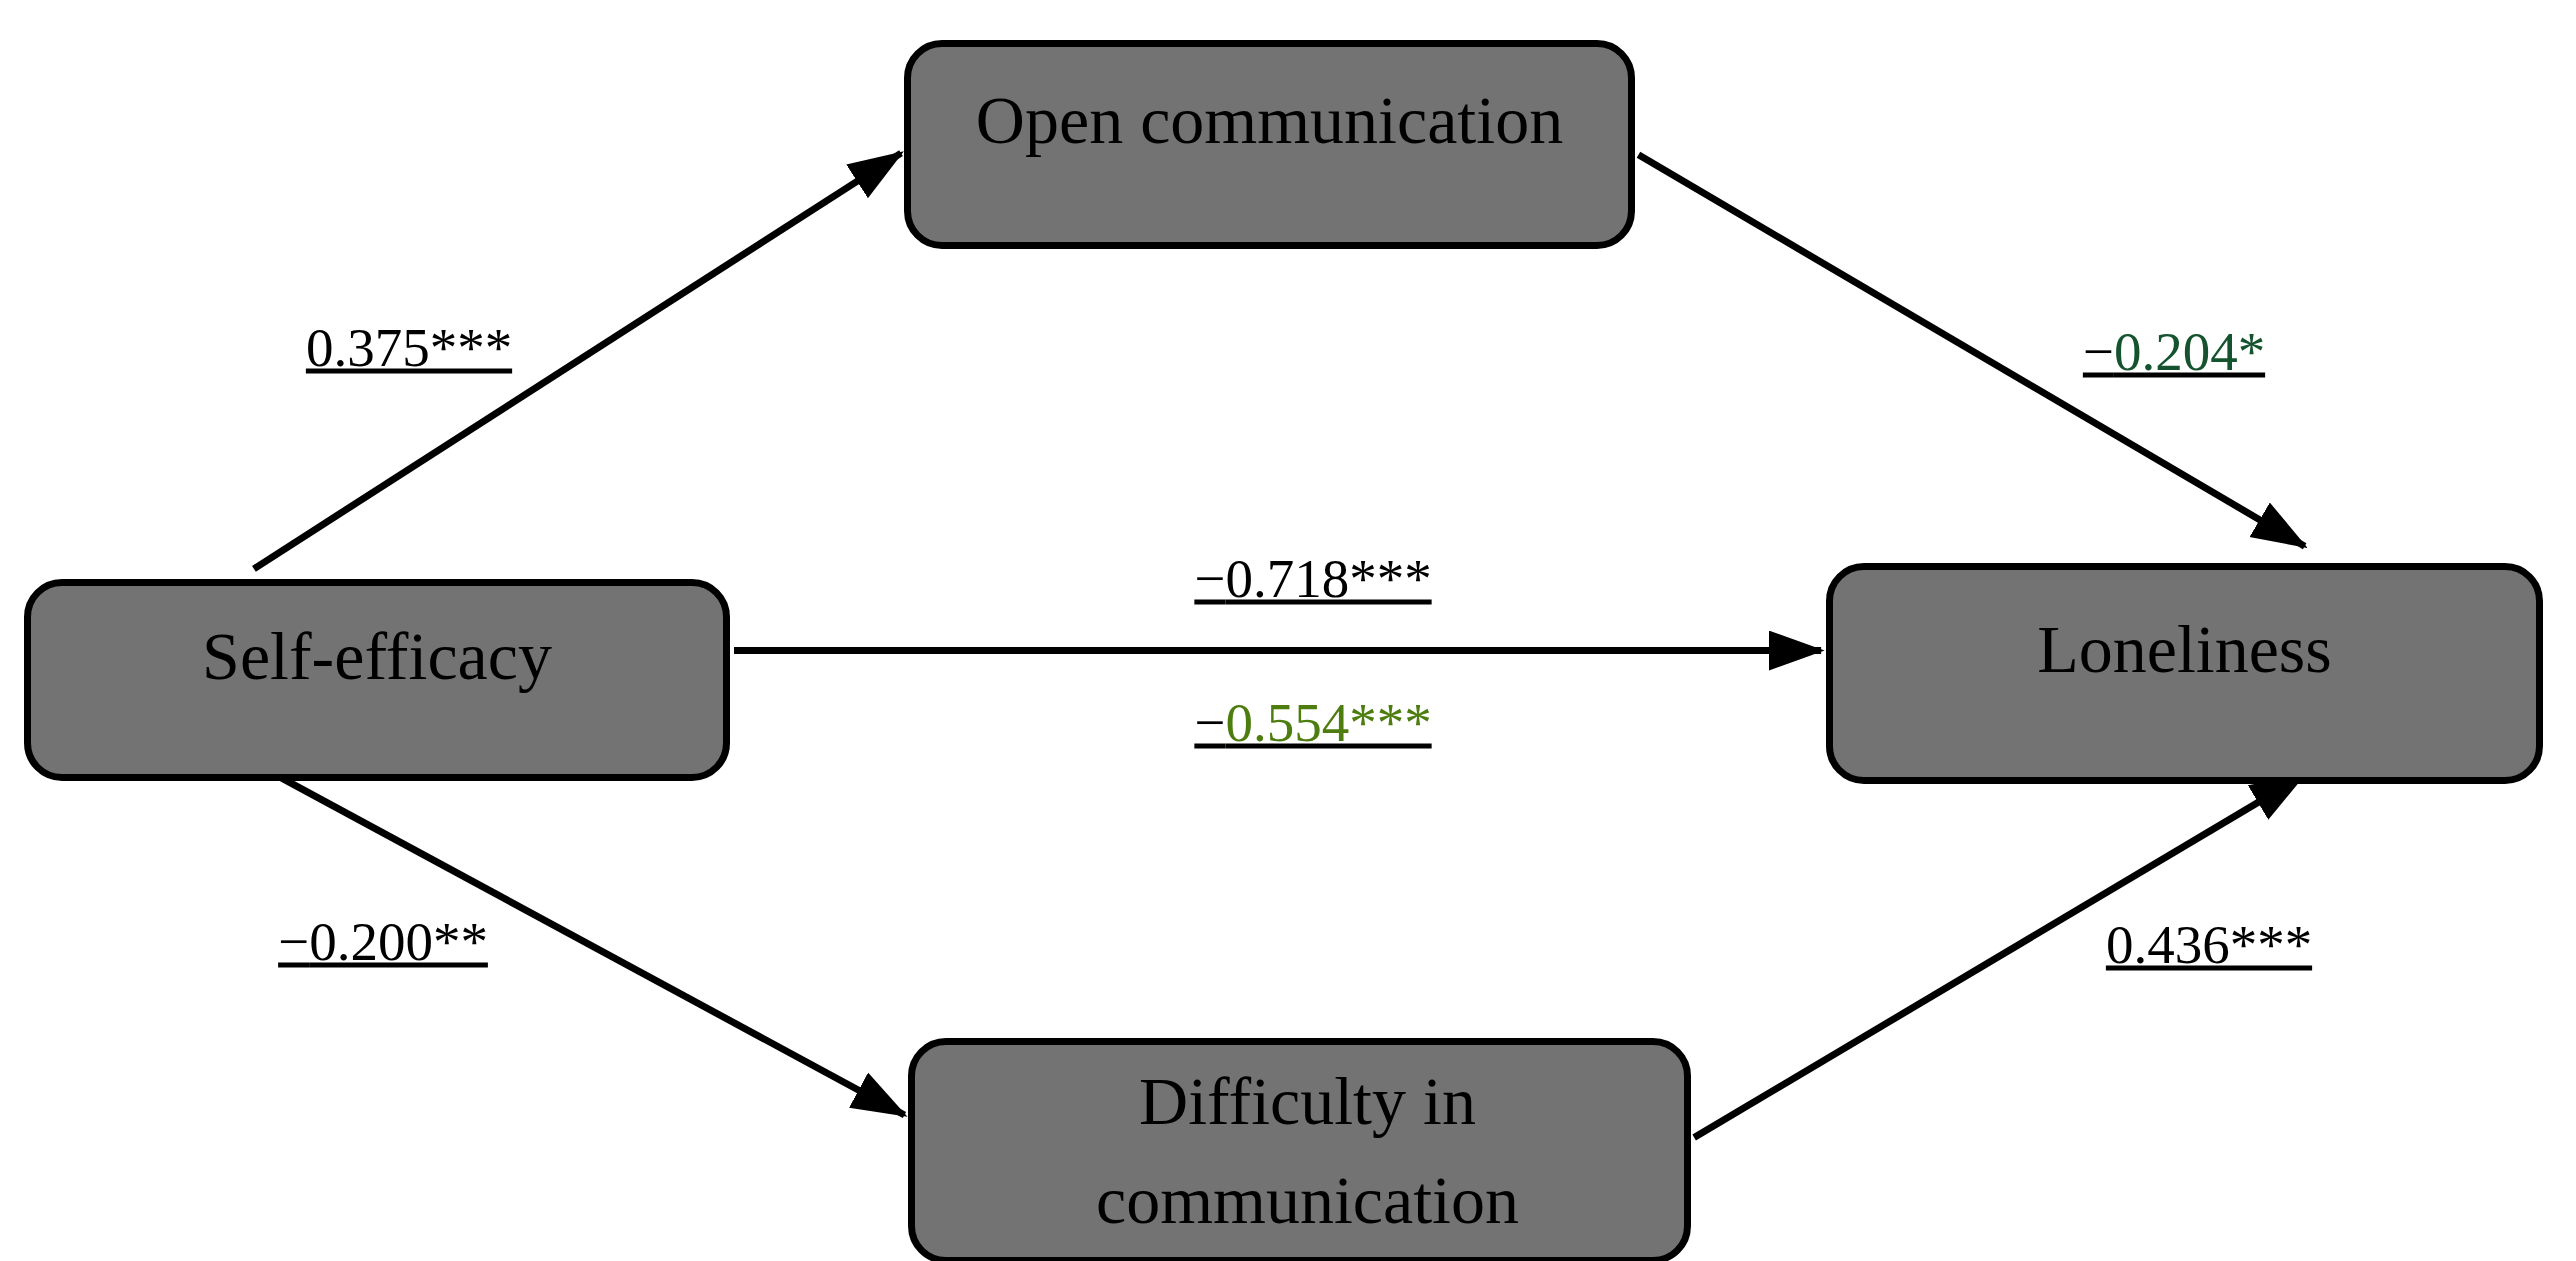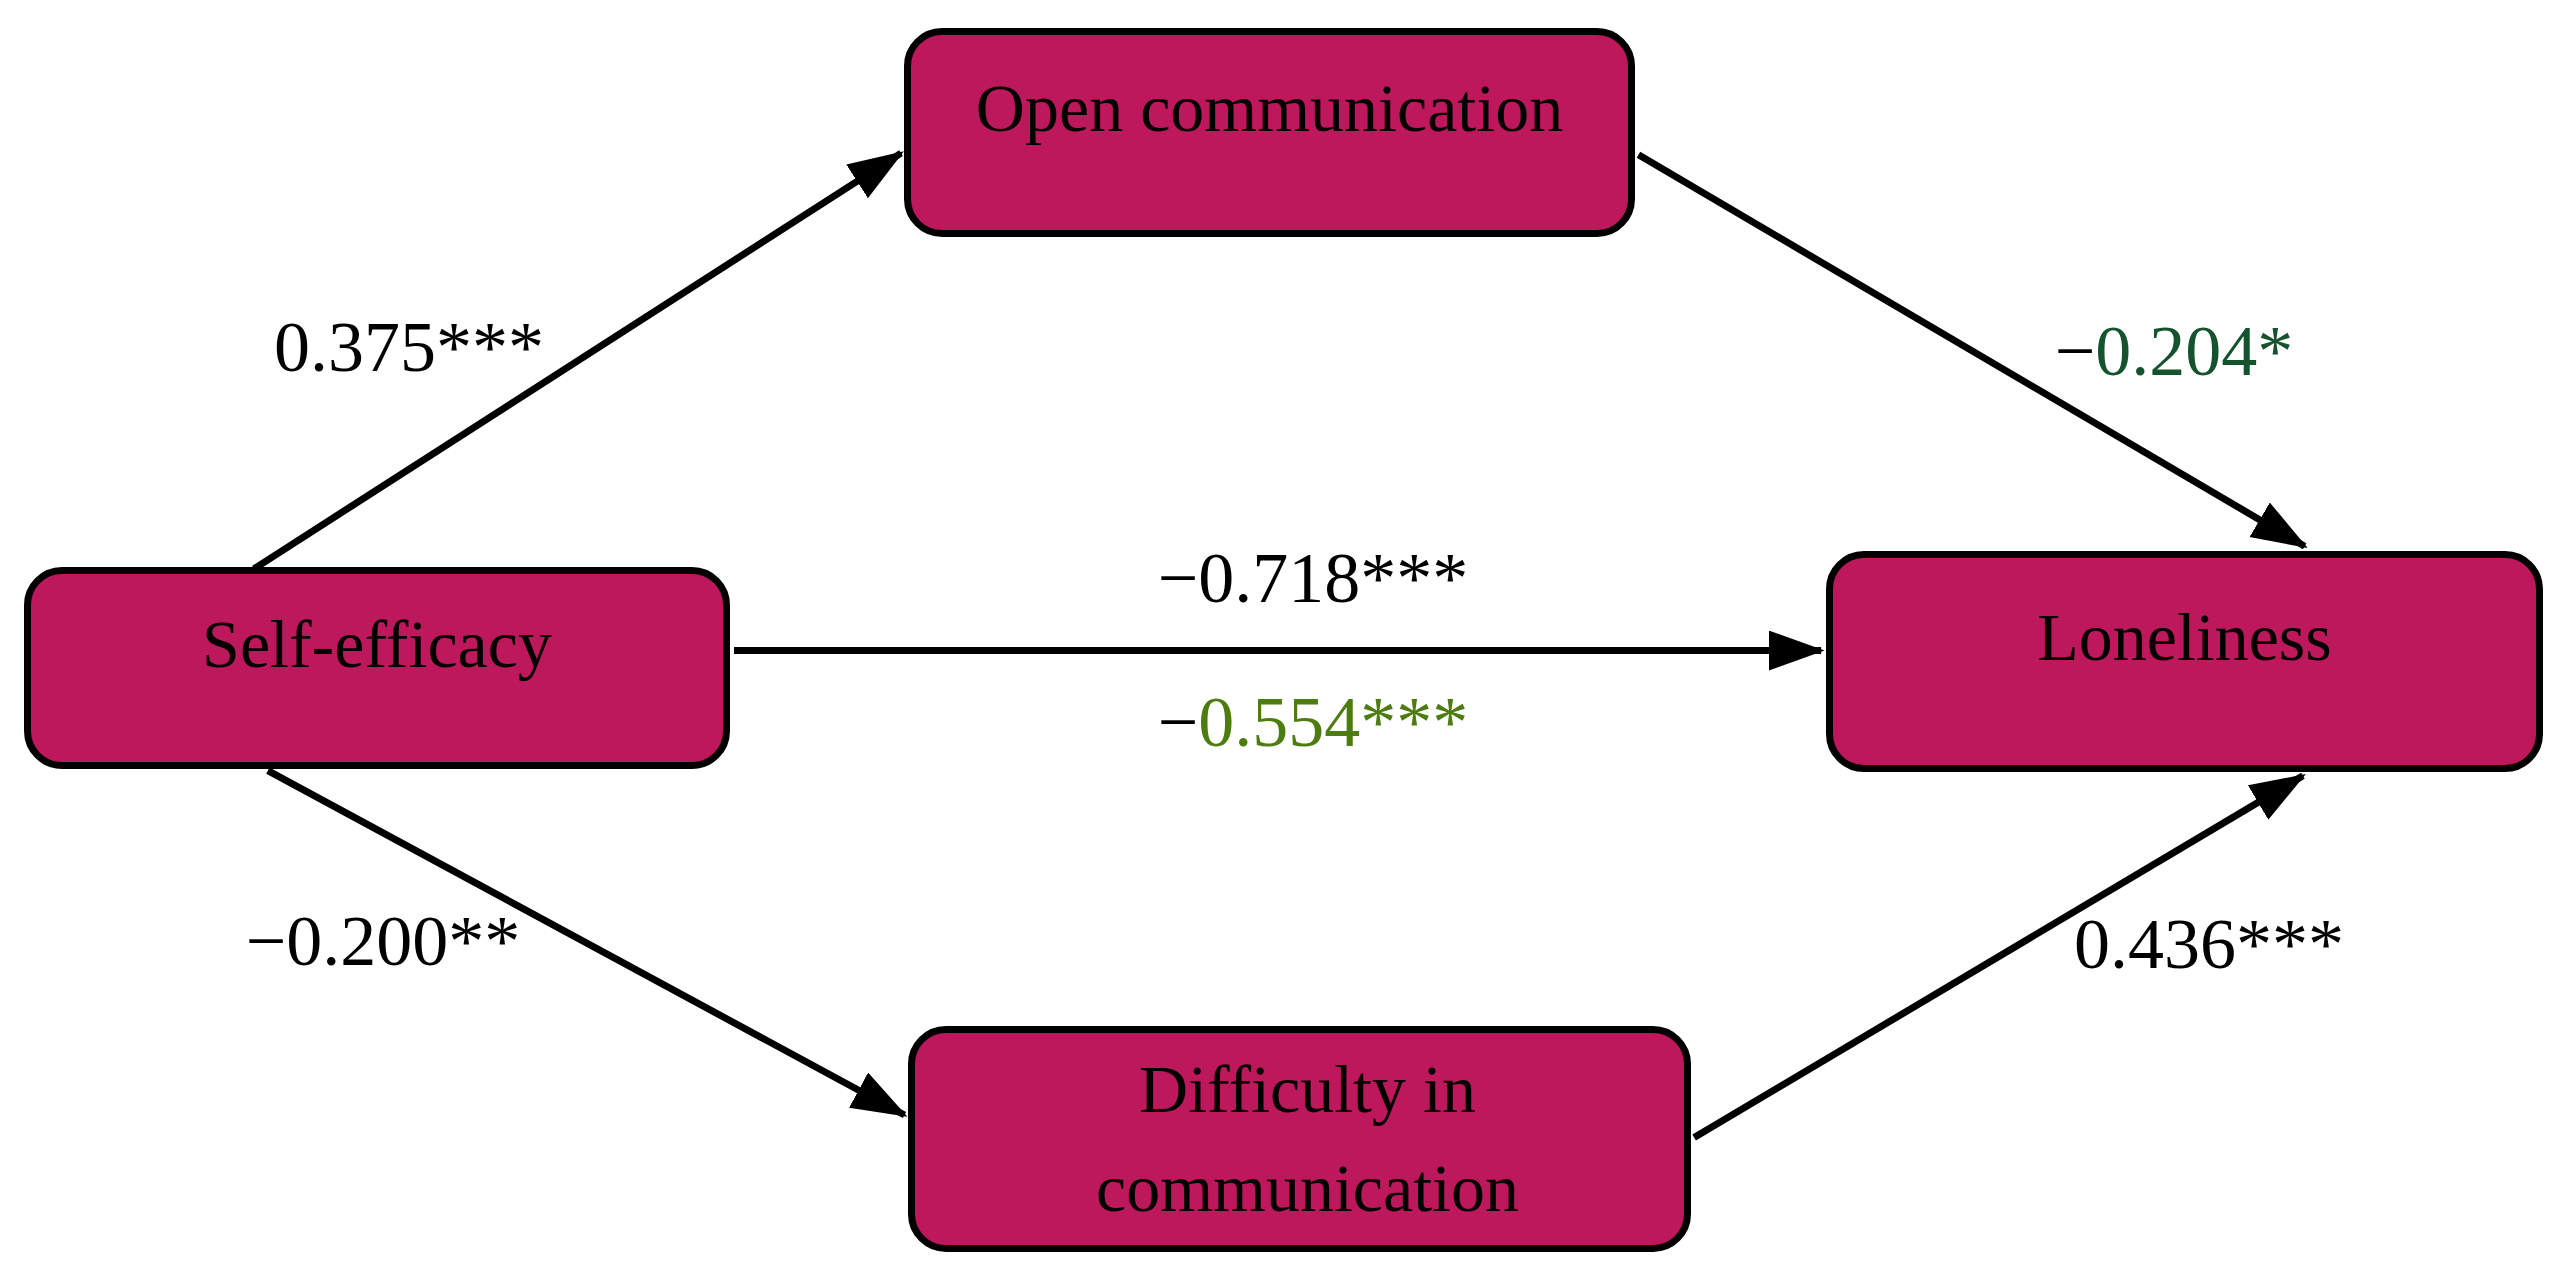--- a/index.html
+++ b/index.html
@@ -18,43 +18,45 @@
     background: #ffffff;
   }
   #arrow-layer {
     position: absolute;
     left: 0;
     top: 0;
   }
   .node {
     position: absolute;
     box-sizing: border-box;
-    background: #be185d;
+    background: #737373;
     border: 7px solid #000000;
     border-radius: 38px;
     display: flex;
     align-items: center;
     justify-content: center;
     font-size: 68px;
     color: #000000;
     text-align: center;
     line-height: 1.45;
+    margin-top: 12px;
   }
   .node-label.lift {
     transform: translateY(-24px);
   }
   .node-label.multiline {
     white-space: pre-line;
   }
   .edge-label {
     position: absolute;
     transform: translate(-50%, -50%);
-    font-size: 72px;
+    font-size: 55px;
     white-space: nowrap;
     color: #000000;
+    text-decoration: underline;
   }
   .edge-label .sign {
     color: #000000;
   }
 </style>
 </head>
 <body>
 
 <div id="diagram">
 

